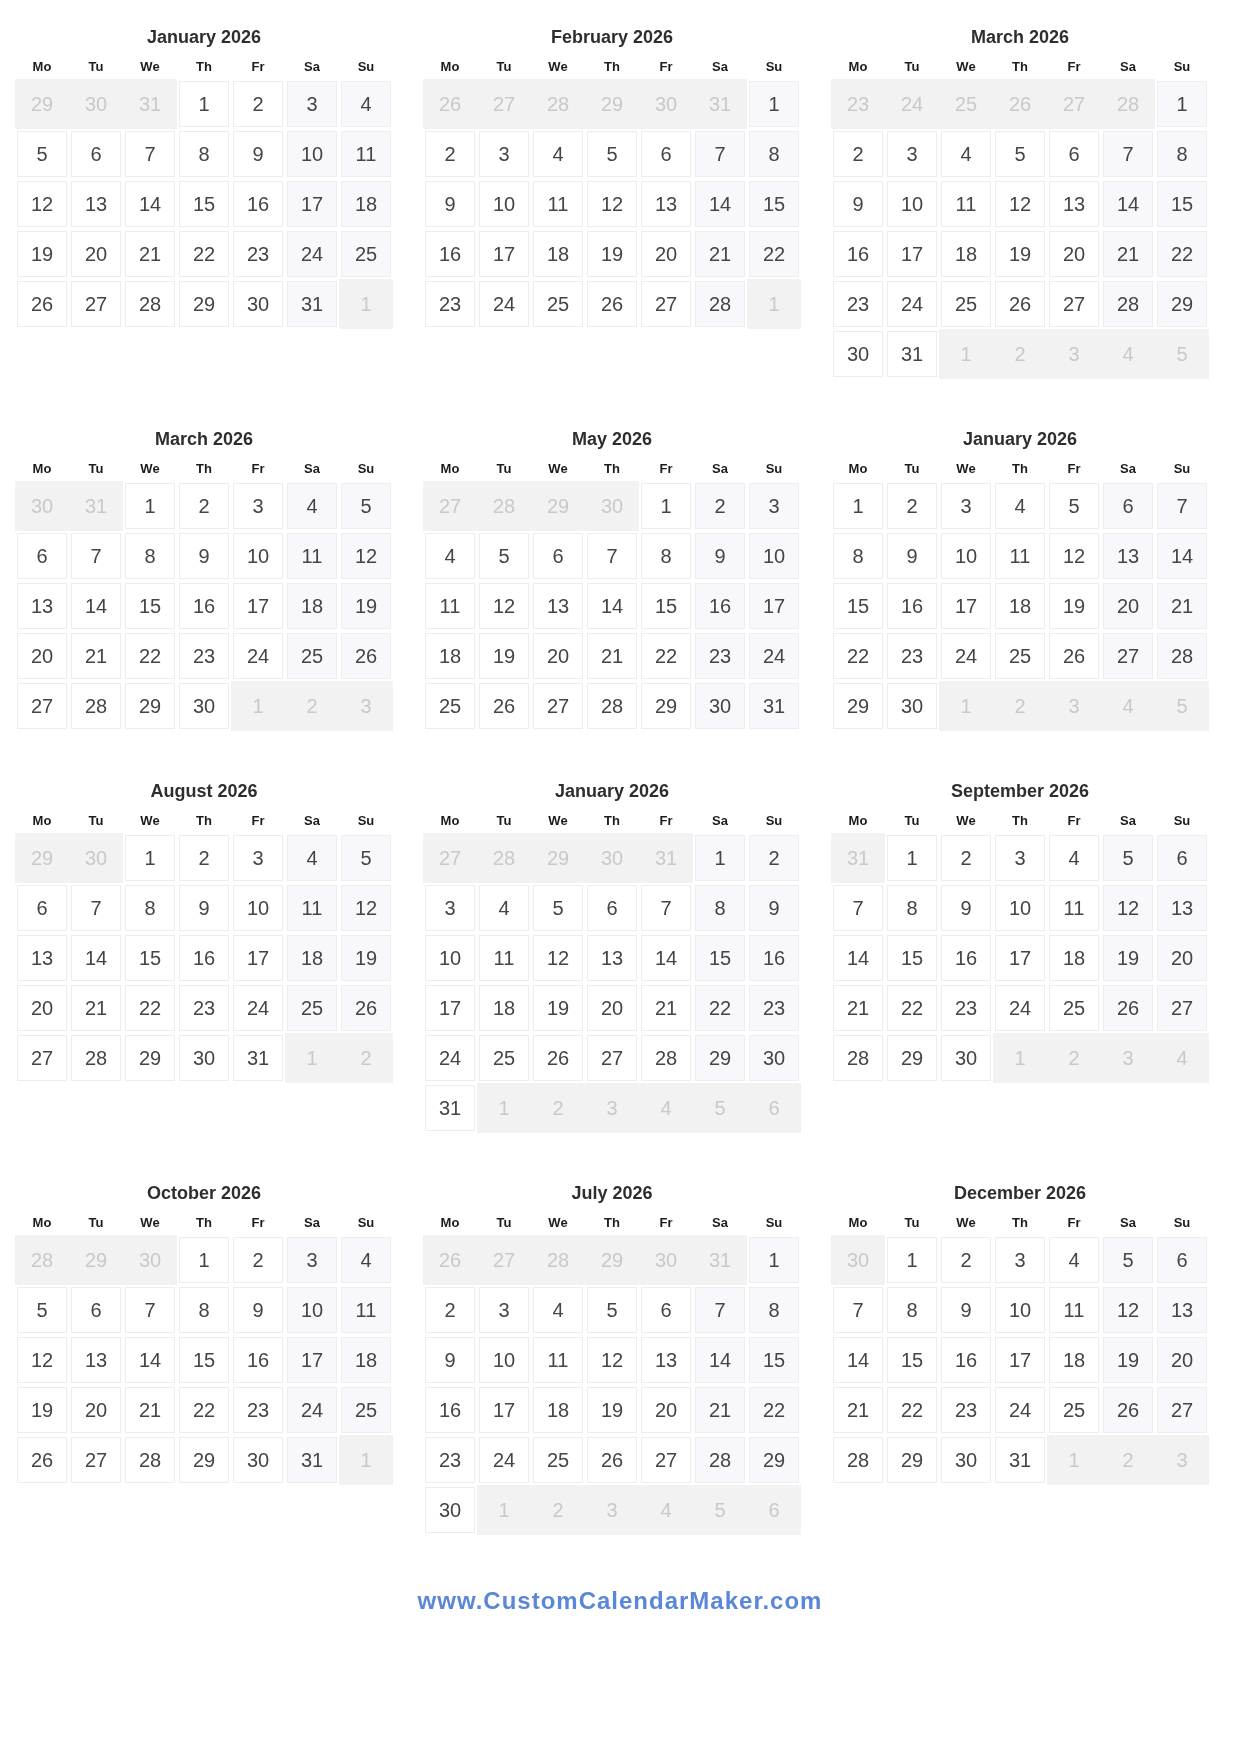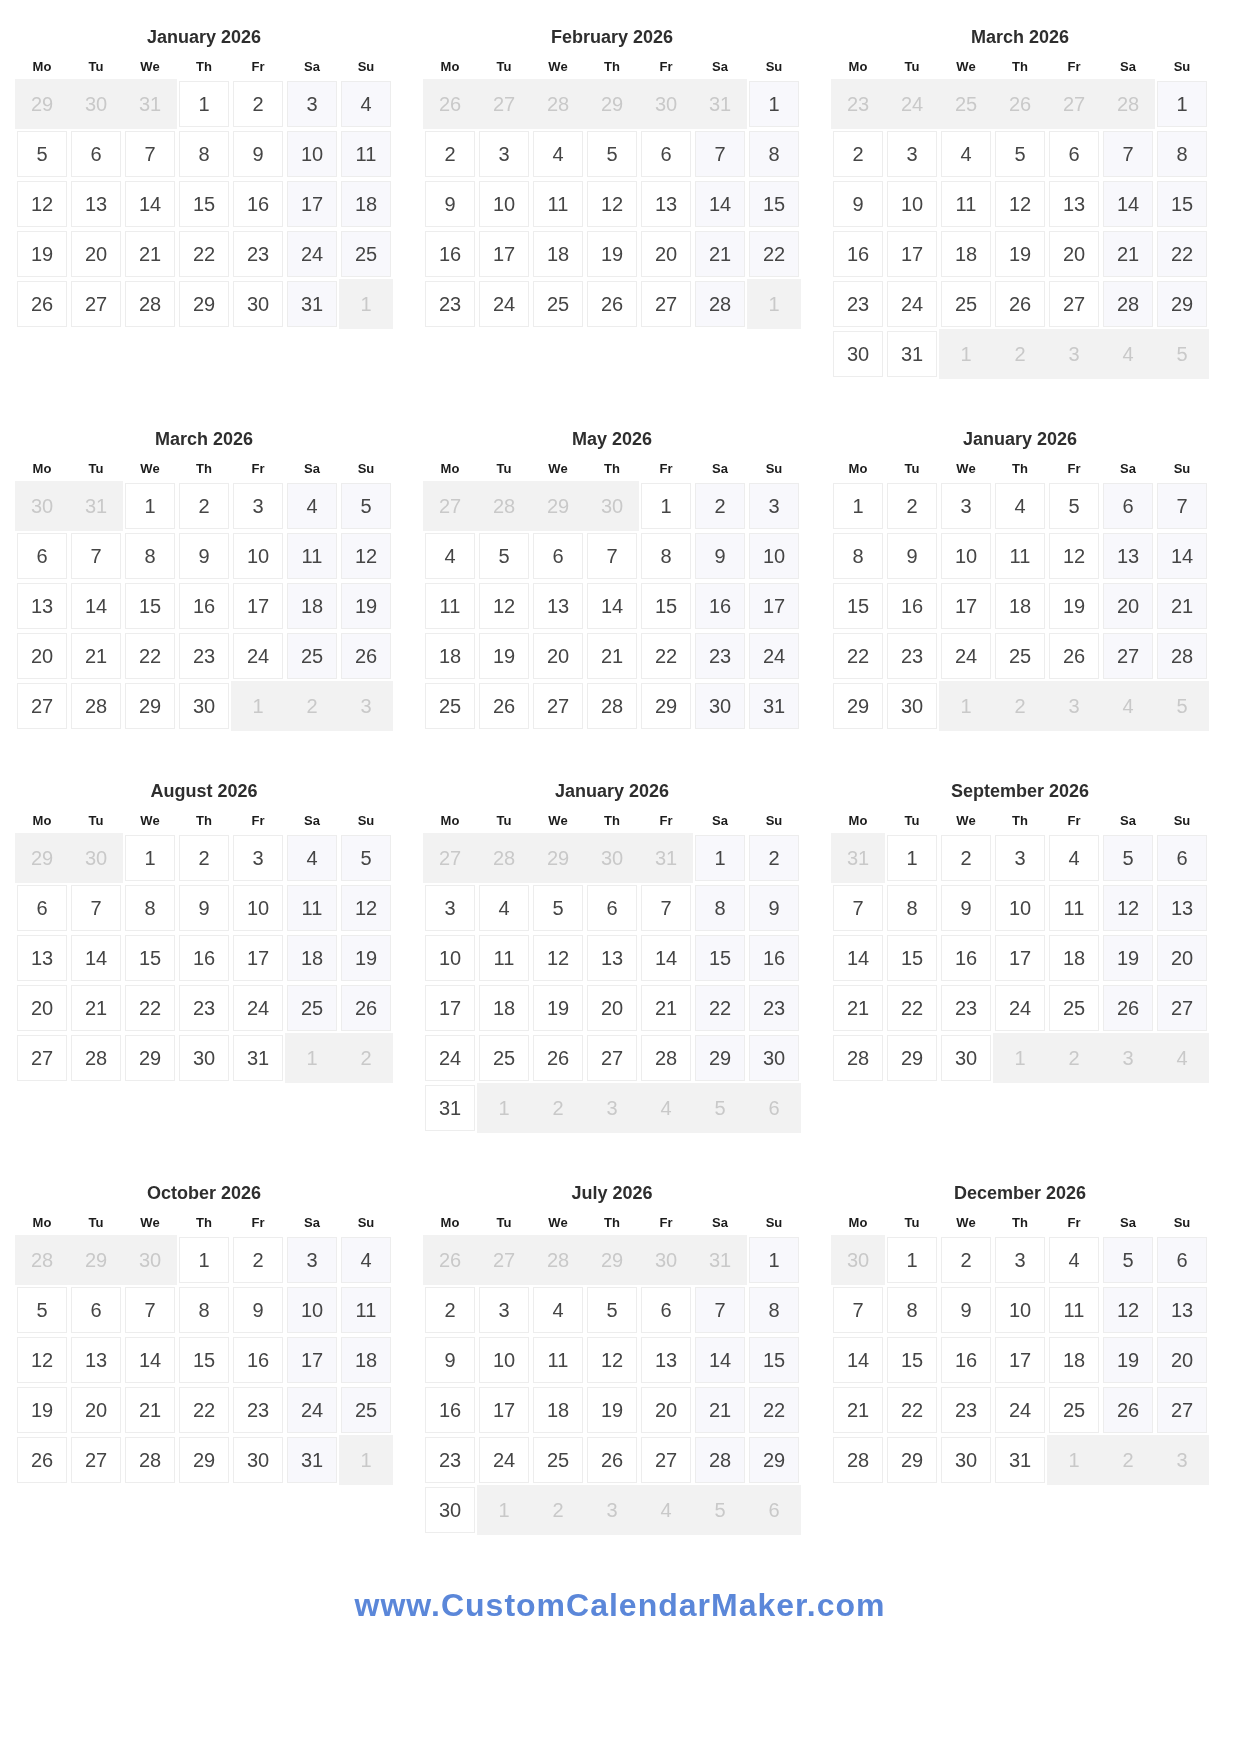--- a/index.html
+++ b/index.html
@@ -67,21 +67,21 @@
     box-shadow:none;
     color:var(--outside-text);
   }
   .footer{
     margin-top:52px;
     width:1240px;
     text-align:center;
   }
   .site-url{
     display:inline-block;
-    font-size:32px;
+    font-size:24px;
     font-weight:700;
     letter-spacing:1px;
     color:var(--footer-link);
     text-decoration:none;
     cursor:pointer;
   }
 </style>
 </head>
 <body>
 

